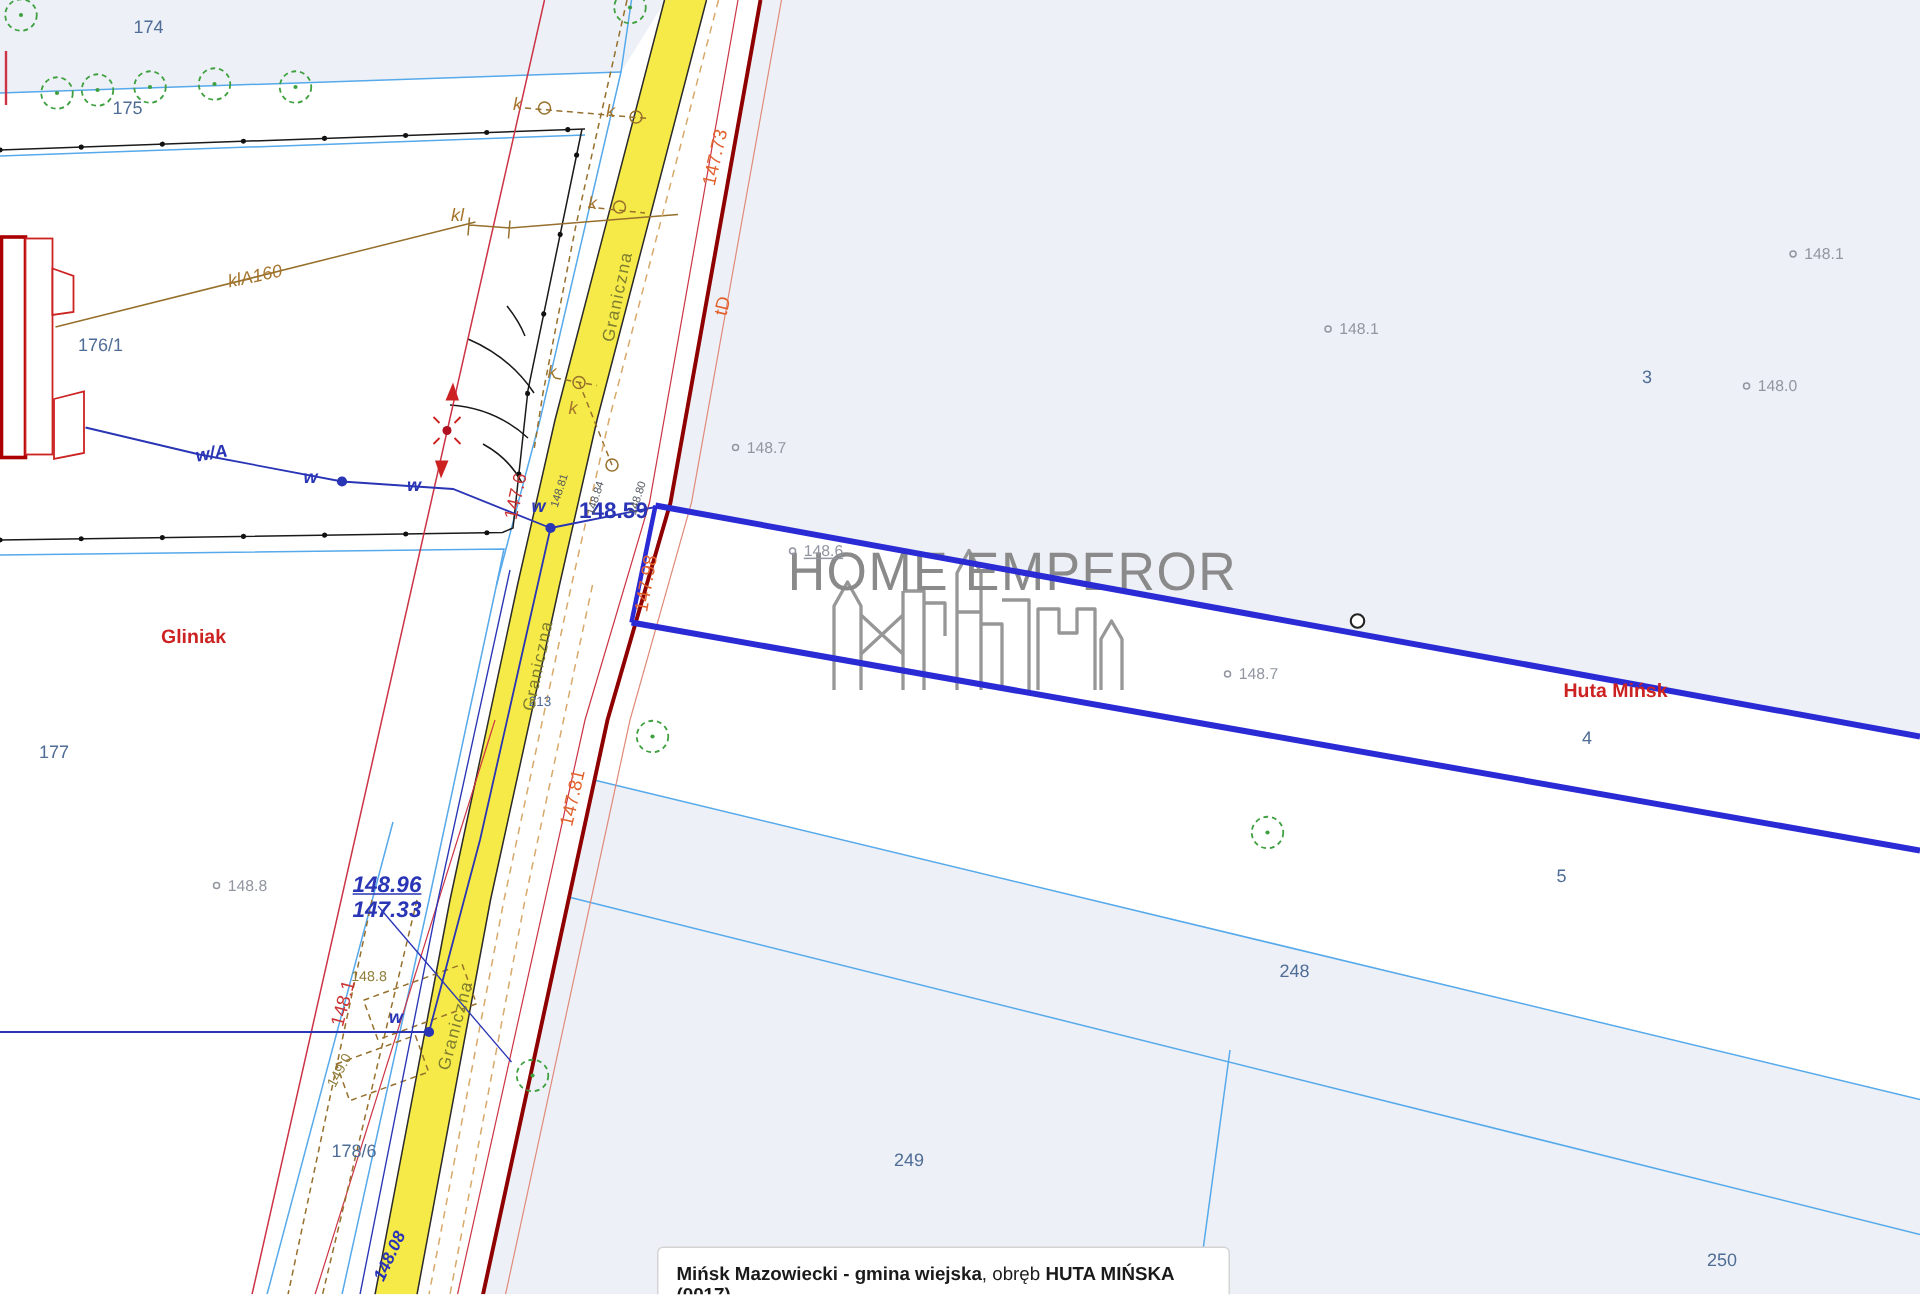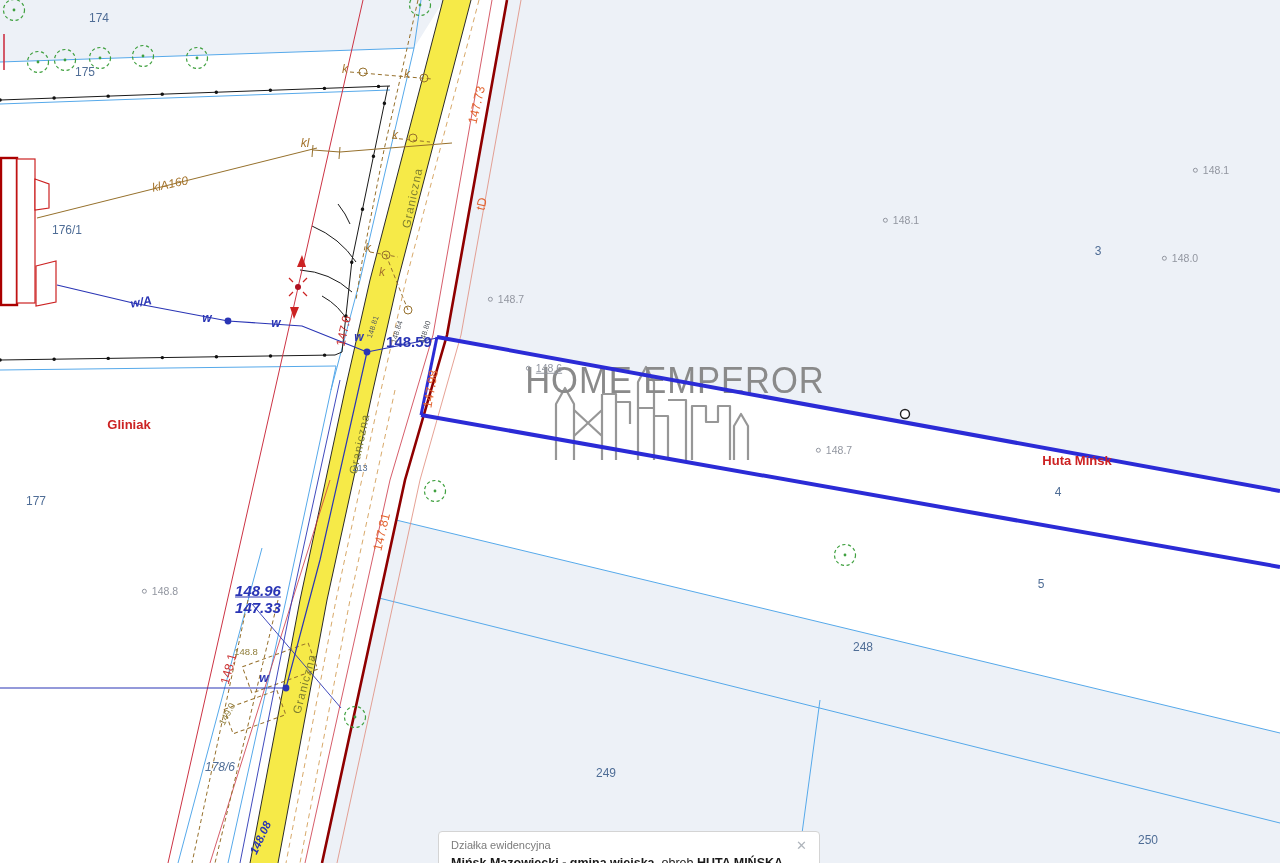--- a/index.html
+++ b/index.html
@@ -205,21 +205,21 @@
         <use href="#tree" x="845" y="555"></use>
       <use href="#tree" x="355" y="717"></use>
     </g>
   </svg>
 
   <div id="labels">
       <span class="lbl parcel" style="left: 99px; top: 18px; transform: translate(-50%, -50%) rotate(0deg);">174</span>
       <span class="lbl parcel" style="left: 85px; top: 72px; transform: translate(-50%, -50%) rotate(0deg);">175</span>
       <span class="lbl parcel" style="left: 67px; top: 230px; transform: translate(-50%, -50%) rotate(0deg);">176/1</span>
       <span class="lbl parcel" style="left: 36px; top: 501px; transform: translate(-50%, -50%) rotate(0deg);">177</span>
-      <span class="lbl parcel" style="left: 220px; top: 767px; transform: translate(-50%, -50%) rotate(0deg); font-style: italic;">178/6</span>
+      <span class="lbl parcel" style="left: 236px; top: 767px; transform: translate(-50%, -50%) rotate(0deg);">178/6</span>
       <span class="lbl parcel-sm" style="left: 360px; top: 468px; transform: translate(-50%, -50%) rotate(0deg);">213</span>
       <span class="lbl parcel" style="left: 1098px; top: 251px; transform: translate(-50%, -50%) rotate(0deg);">3</span>
       <span class="lbl parcel" style="left: 1058px; top: 492px; transform: translate(-50%, -50%) rotate(0deg);">4</span>
       <span class="lbl parcel" style="left: 1041px; top: 584px; transform: translate(-50%, -50%) rotate(0deg);">5</span>
       <span class="lbl parcel" style="left: 863px; top: 647px; transform: translate(-50%, -50%) rotate(0deg);">248</span>
       <span class="lbl parcel" style="left: 606px; top: 773px; transform: translate(-50%, -50%) rotate(0deg);">249</span>
       <span class="lbl parcel" style="left: 1148px; top: 840px; transform: translate(-50%, -50%) rotate(0deg);">250</span>
       <span class="lbl elev" style="left: 506px; top: 299px; transform: translate(-50%, -50%) rotate(0deg);">148.7</span>
       <span class="lbl elev" style="left: 544px; top: 368px; transform: translate(-50%, -50%) rotate(0deg); text-decoration: underline;">148.6</span>
       <span class="lbl elev" style="left: 1211px; top: 170px; transform: translate(-50%, -50%) rotate(0deg);">148.1</span>
@@ -255,22 +255,18 @@
       <span class="lbl roadmark" style="left: 425px; top: 332px; transform: translate(-50%, -50%) rotate(-72deg);">148.80</span>
       <span class="lbl meas-o" style="left: 477px; top: 105px; transform: translate(-50%, -50%) rotate(-77deg);">147.73</span>
       <span class="lbl meas-o" style="left: 482px; top: 204px; transform: translate(-50%, -50%) rotate(-77deg);">tD</span>
       <span class="lbl meas-o" style="left: 431px; top: 389px; transform: translate(-50%, -50%) rotate(-80deg);">147.98</span>
       <span class="lbl meas-o" style="left: 382px; top: 532px; transform: translate(-50%, -50%) rotate(-77deg);">147.81</span>
       <span class="lbl meas-r" style="left: 344px; top: 331px; transform: translate(-50%, -50%) rotate(-77deg);">147.6</span>
       <span class="lbl meas-r" style="left: 229px; top: 669px; transform: translate(-50%, -50%) rotate(-75deg);">148.1</span>
     </div>
 
   <div id="infobox">
-    <div class="head">
-      <span class="title">Działka ewidencyjna</span>
-      <span class="close">✕</span>
-    </div>
     <div class="line2">
       <b>Mińsk Mazowiecki - gmina wiejska</b><span>, obręb </span><b>HUTA MIŃSKA (0017)</b>
     </div>
   </div>
 
 </div>
 
 </body></html>

